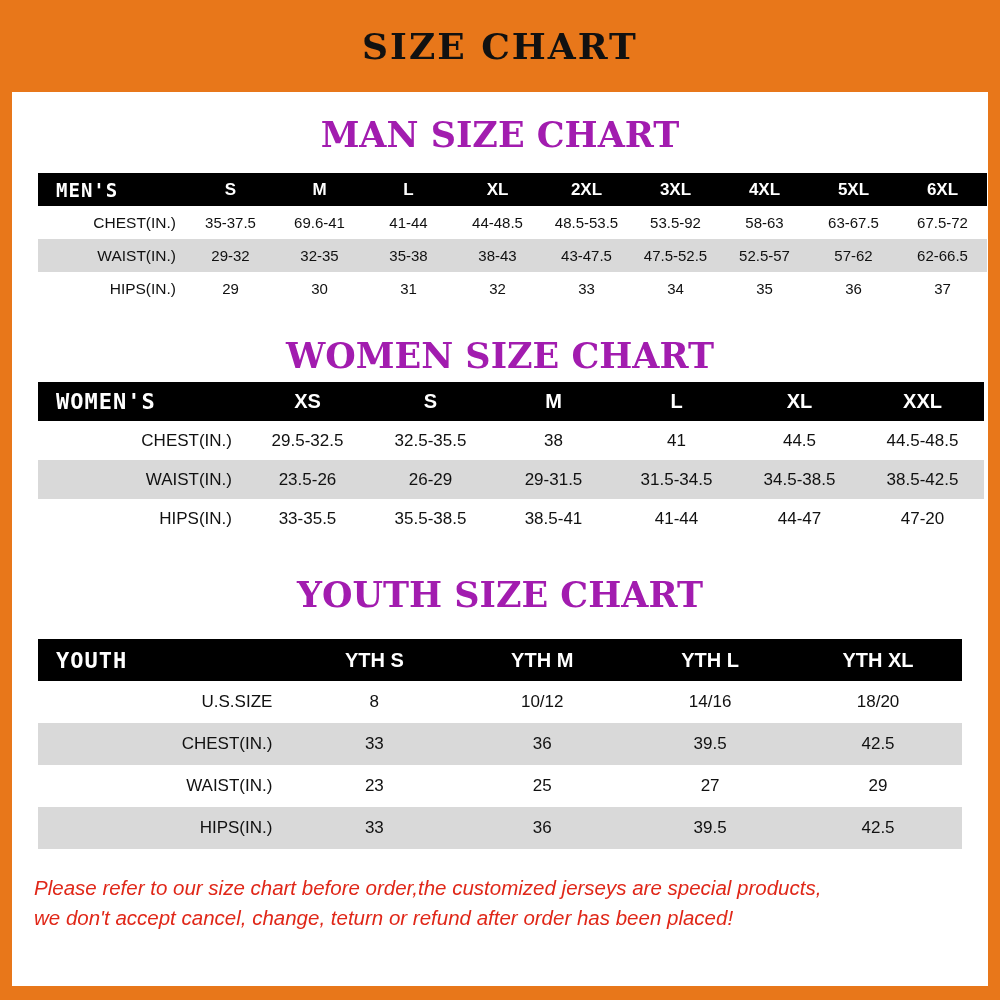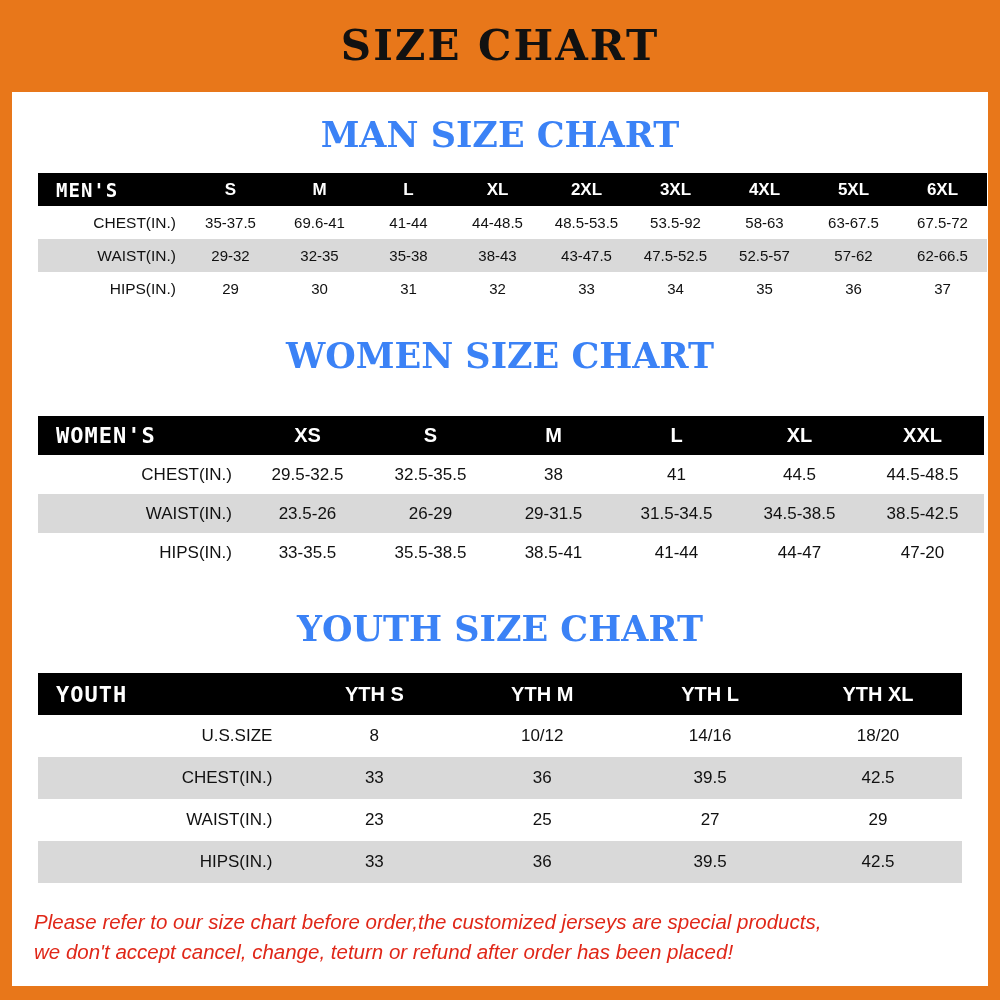--- a/index.html
+++ b/index.html
@@ -26,38 +26,38 @@
     height: 92px;
     display: flex;
     align-items: center;
     justify-content: center;
     margin-left: -12px;
     margin-right: -12px;
   }
   .banner-title {
     font-family: "DejaVu Serif", serif;
     font-weight: bold;
-    font-size: 42px;
+    font-size: 36px;
     color: #111111;
     letter-spacing: 2px;
     line-height: 1;
   }
   .section {
     padding: 0 26px;
   }
   .section-title {
     text-align: center;
     font-family: "DejaVu Serif", serif;
     font-weight: bold;
     font-size: 35px;
-    color: #3b82f6;
+    color: #a21caf;
     letter-spacing: 0px;
   }
   .st-man { margin: 22px 0 18px 0; }
-  .st-women { margin: 30px 0 40px 0; }
+  .st-women { margin: 30px 0 6px 0; }
   .st-youth { margin: 36px 0 24px 0; }
 
   table {
     border-collapse: collapse;
     width: 100%;
     table-layout: fixed;
   }
   table td, table th {
     text-align: center;
     font-weight: normal;

